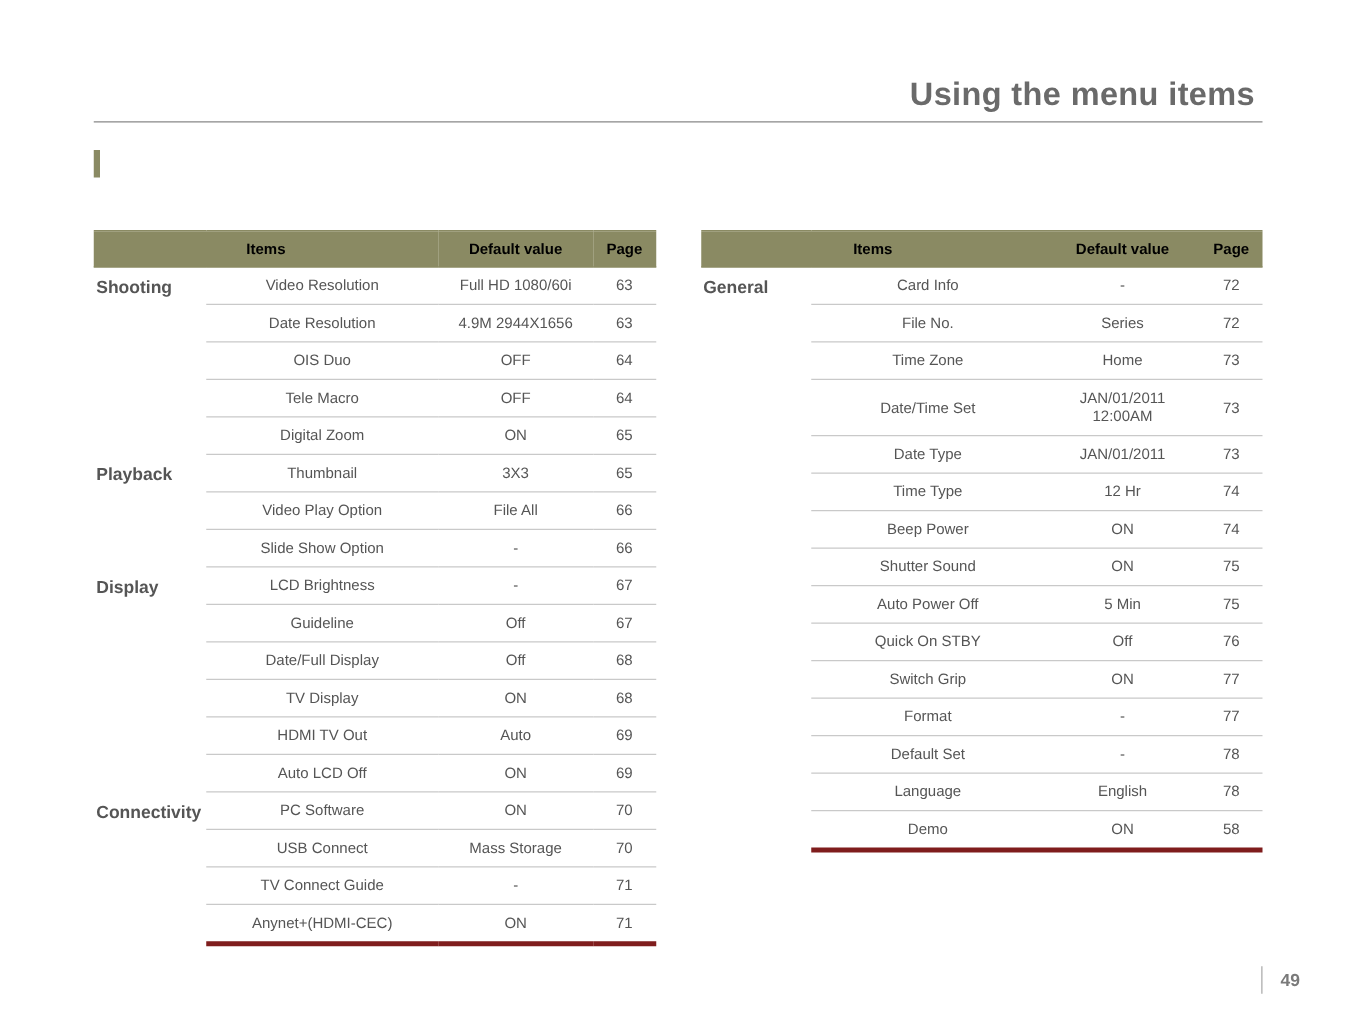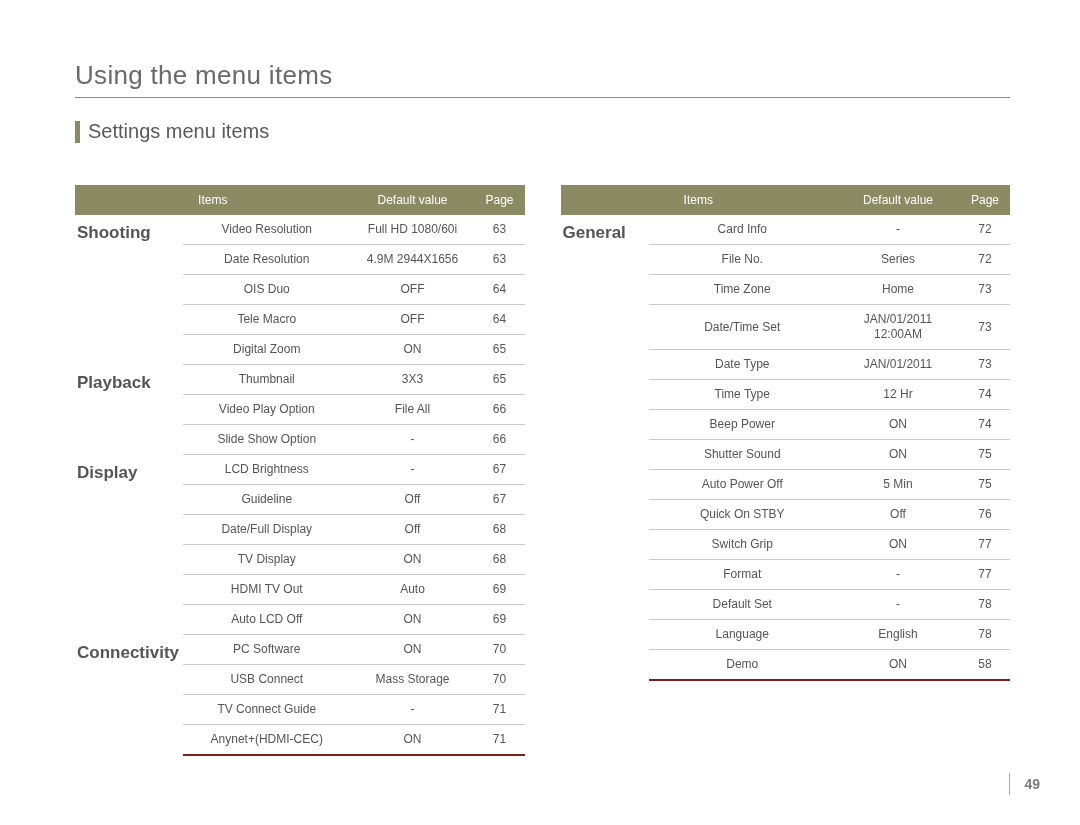--- a/index.html
+++ b/index.html
@@ -19,23 +19,23 @@
     font-size: 13px;
   }
   .page {
     box-sizing: border-box;
     padding: 60px 70px 30px 75px;
     width: 1080px;
     height: 825px;
     position: relative;
   }
   .page-title {
-    text-align: left;
+    text-align: right;
     font-size: 26px;
-    font-weight: 400;
+    font-weight: 700;
     color: #6a6a6a;
     letter-spacing: 0.3px;
     margin: 0 6px 6px 0;
   }
   .title-rule {
     border: none;
     border-top: 1px solid var(--rule);
     margin: 0 0 22px 0;
   }
   .section-heading {
@@ -69,47 +69,47 @@
     font-size: 12px;
     color: #555;
   }
   table.settings col.cat   { width: 88px; }
   table.settings col.item  { width: auto; }
   table.settings col.def   { width: 124px; }
   table.settings col.page  { width: 50px; }
 
   table.settings thead th {
     background: var(--olive);
-    color: #ffffff;
-    font-weight: normal;
+    color: #000000;
+    font-weight: bold;
     font-size: 12px;
     padding: 7px 4px;
     text-align: center;
     border-bottom: 1px solid var(--olive);
     border-top: 1px solid var(--olive);
   }
   table.settings thead th.items-head {
     text-align: center;
   }
   table.settings tbody td {
     padding: 7px 4px;
     border-bottom: 1px solid #c9c9c9;
     text-align: center;
     vertical-align: middle;
     line-height: 1.25;
   }
   table.settings tbody td.cat {
     font-weight: bold;
-    font-size: 17px;
+    font-size: 14px;
     text-align: left;
     vertical-align: top;
     border-bottom: none;
     padding-left: 2px;
   }
-  table.settings tbody tr:last-child td { border-bottom: 2px solid #7f1d1d; }
+  table.settings tbody tr:last-child td { border-bottom: 4px solid #7f1d1d; }
   table.settings tbody tr:first-child td.cat { border-top: none; }
   table.settings tbody tr:last-child td.cat { border-bottom: 1px solid #777; }
 
   
   table.settings thead tr th:first-child { }
 
   .note-row {
     display: flex;
     align-items: center;
     gap: 10px;
@@ -161,21 +161,20 @@
 </style>
 </head>
 <body>
 
 <div class="page">
   <h1 class="page-title">Using the menu items</h1>
   <hr class="title-rule">
 
   <div class="section-heading">
     <span class="bar"></span>
-    <span class="text">Settings menu items</span>
   </div>
 
   <div class="columns">
     <div class="col">
       <table class="settings">
         <colgroup>
             <col class="cat">
             <col class="item">
             <col class="def">
             <col class="page">

